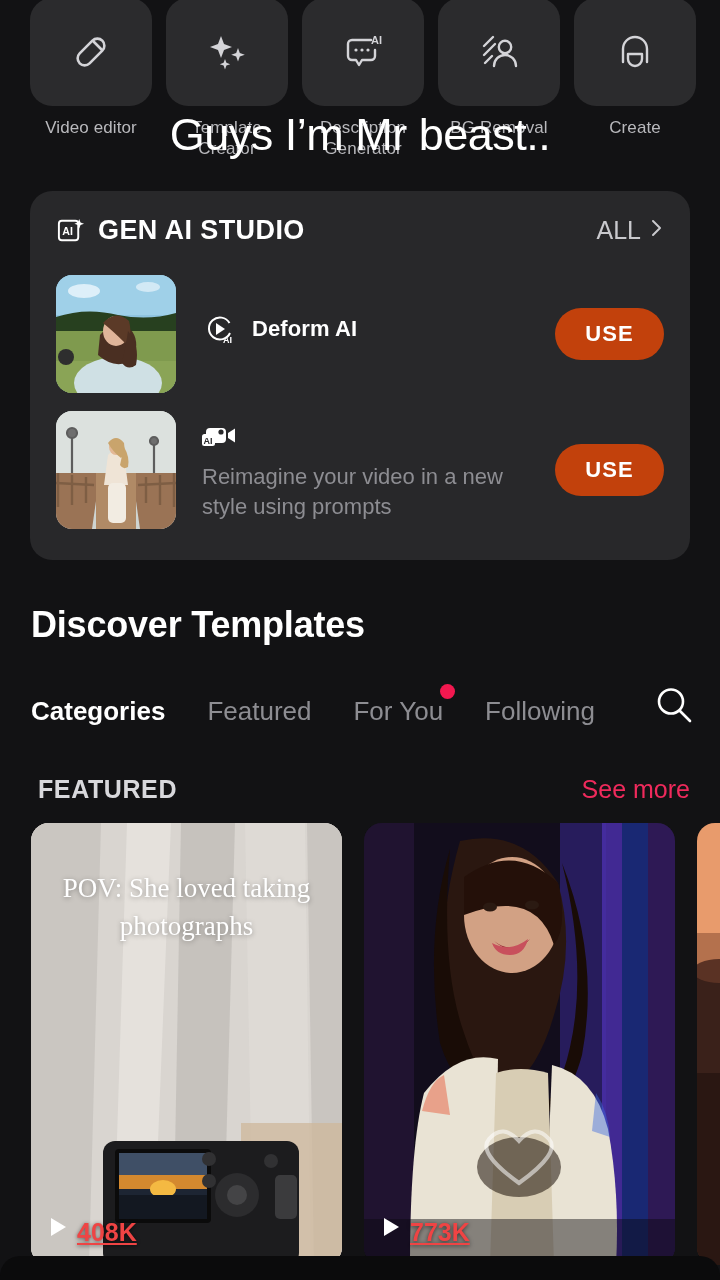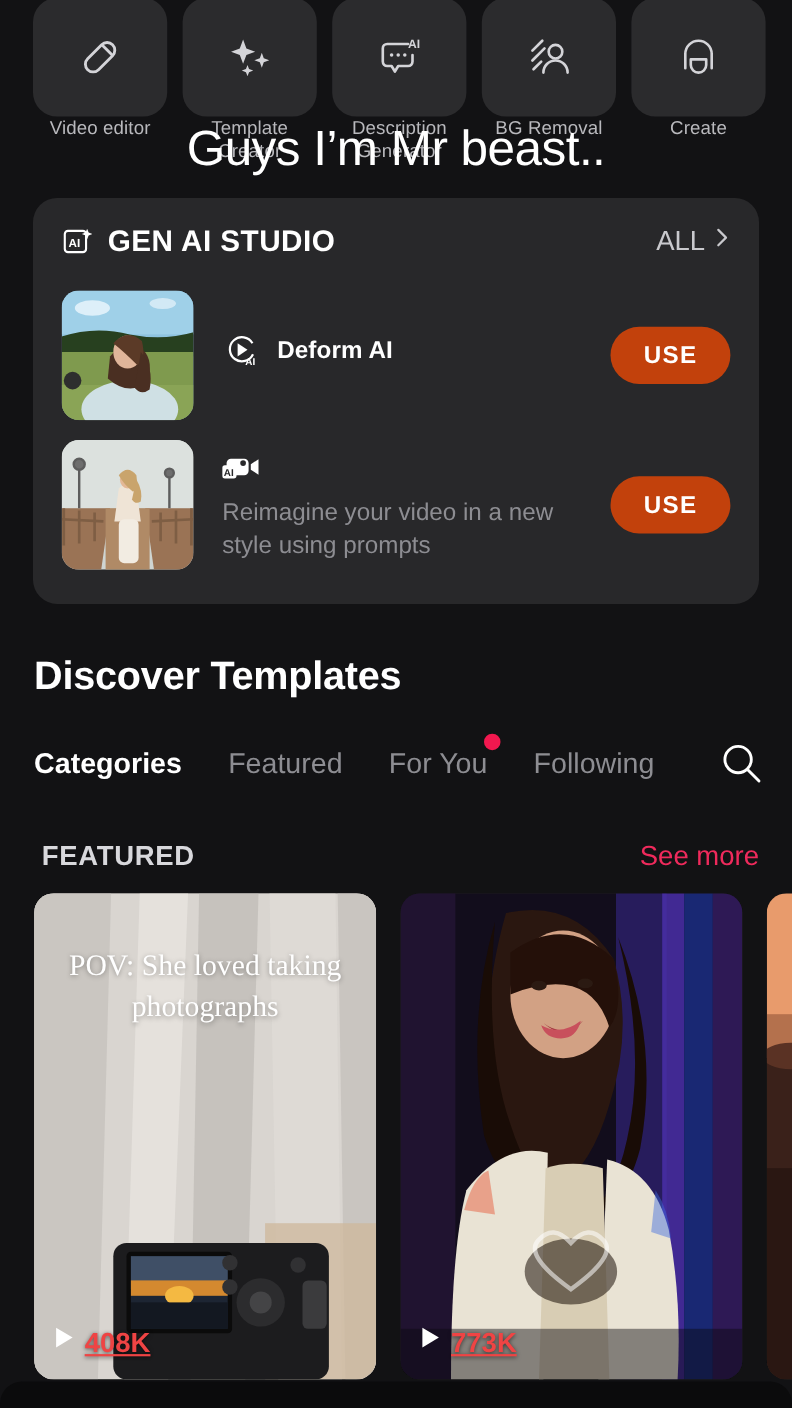--- a/index.html
+++ b/index.html
@@ -19,20 +19,21 @@
   }
   .tool { width:122px; flex:0 0 122px; }
   .tool-tile {
     height:108px;
     background:#2b2b2d;
     border-radius:22px;
     display:flex; align-items:center; justify-content:center;
   }
   .tool-tile svg { width:48px; height:48px; display:block; }
   .tool-label {
+    margin-top:11px;
     text-align:center;
     color:#b9b9bd;
     font-size:17px;
     line-height:21px;
     letter-spacing:.1px;
   }
 
   
   .caption-overlay {
     position:absolute;
@@ -112,21 +113,21 @@
 
   
   .discover-title {
     margin:44px 0 0 31px;
     color:#ffffff;
     font-size:36px;
     font-weight:700;
     letter-spacing:-.2px;
   }
   .tabs {
-    display:flex; align-items:center;
+    display:flex; align-items:flex-end;
     margin:37px 0 0 0;
     padding:0 24px 0 31px;
     gap:0;
   }
   .tab {
     position:relative;
     color:#8d8d92;
     font-size:26px;
     padding-right:42px;
     white-space:nowrap;

